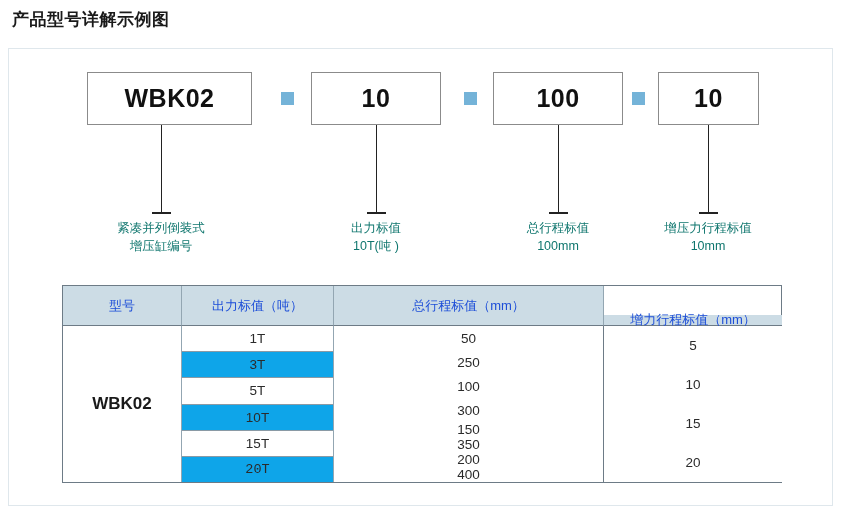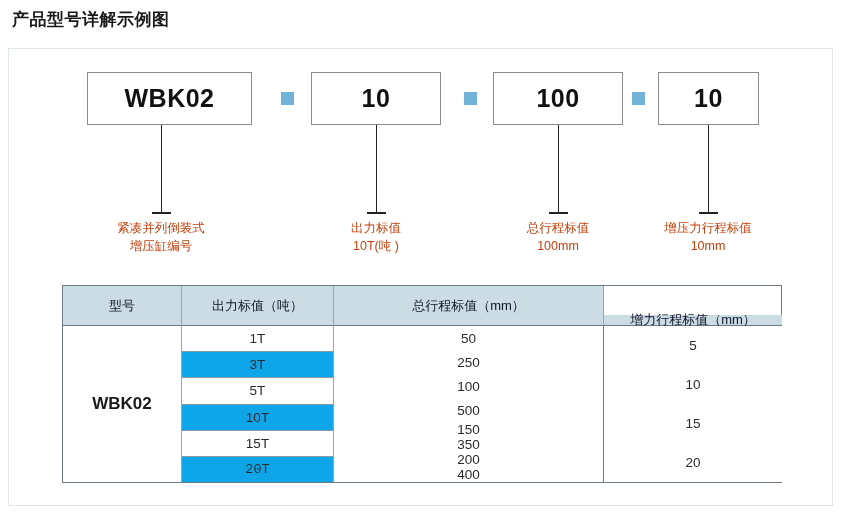--- a/index.html
+++ b/index.html
@@ -79,21 +79,21 @@
   .leader.l2 { left: 367px; }
   .leader.l3 { left: 549px; }
   .leader.l4 { left: 699px; }
 
   .caption {
     position: absolute;
     top: 170px;
     text-align: center;
     font-size: 12.5px;
     line-height: 18px;
-    color: #c2410c;
+    color: #0f766e;
     white-space: nowrap;
   }
   .caption .ln { display: block; }
   .caption.c1 { left: 152px; transform: translateX(-50%); }
   .caption.c2 { left: 367px; transform: translateX(-50%); }
   .caption.c3 { left: 549px; transform: translateX(-50%); }
   .caption.c4 { left: 699px; transform: translateX(-50%); }
 
   
   .spec-table {
@@ -107,21 +107,21 @@
     grid-template-rows: 40px 1fr;
   }
   .th {
     background: #ccdce5;
     border-right: 1px solid #93a6b2;
     border-bottom: 1px solid #6d7b86;
     display: flex;
     align-items: center;
     justify-content: center;
     font-size: 13px;
-    color: #0f172a;
+    color: #1d4ed8;
     white-space: nowrap;
   }
   .th.last { border-right: none; margin-top: 29px; }
 
   .cell-model {
     border-right: 1px solid #93a6b2;
     display: flex;
     align-items: center;
     justify-content: center;
     font-size: 17px;
@@ -247,21 +247,21 @@
         <div class="force-cell">5T</div>
         <div class="force-cell shaded">10T</div>
         <div class="force-cell">15T</div>
         <div class="force-cell shaded">20T</div>
       </div>
 
       <div class="col-stroke">
         <div class="stroke-cell">50</div>
         <div class="stroke-cell">250</div>
         <div class="stroke-cell">100</div>
-        <div class="stroke-cell">500</div>
+        <div class="stroke-cell">300</div>
         <div class="stroke-cell">150</div>
         <div class="stroke-cell">350</div>
         <div class="stroke-cell">200</div>
         <div class="stroke-cell">400</div>
       </div>
 
       <div class="col-boost">
         <div class="boost-cell">5</div>
         <div class="boost-cell">10</div>
         <div class="boost-cell">15</div>

